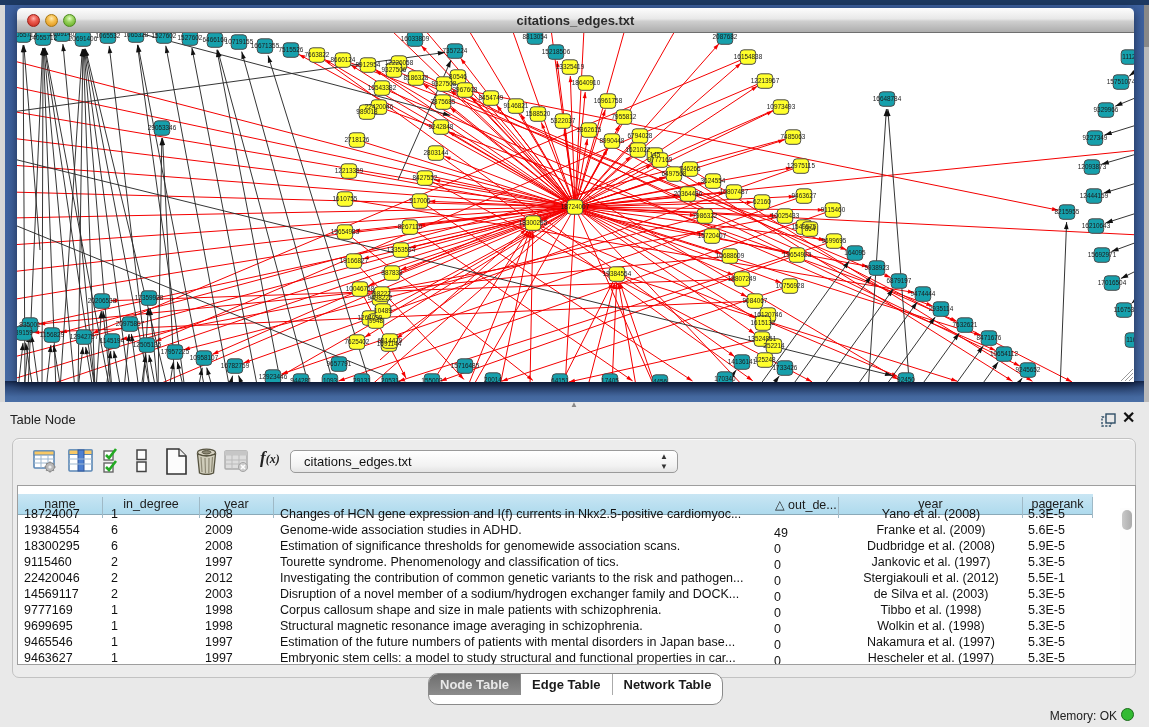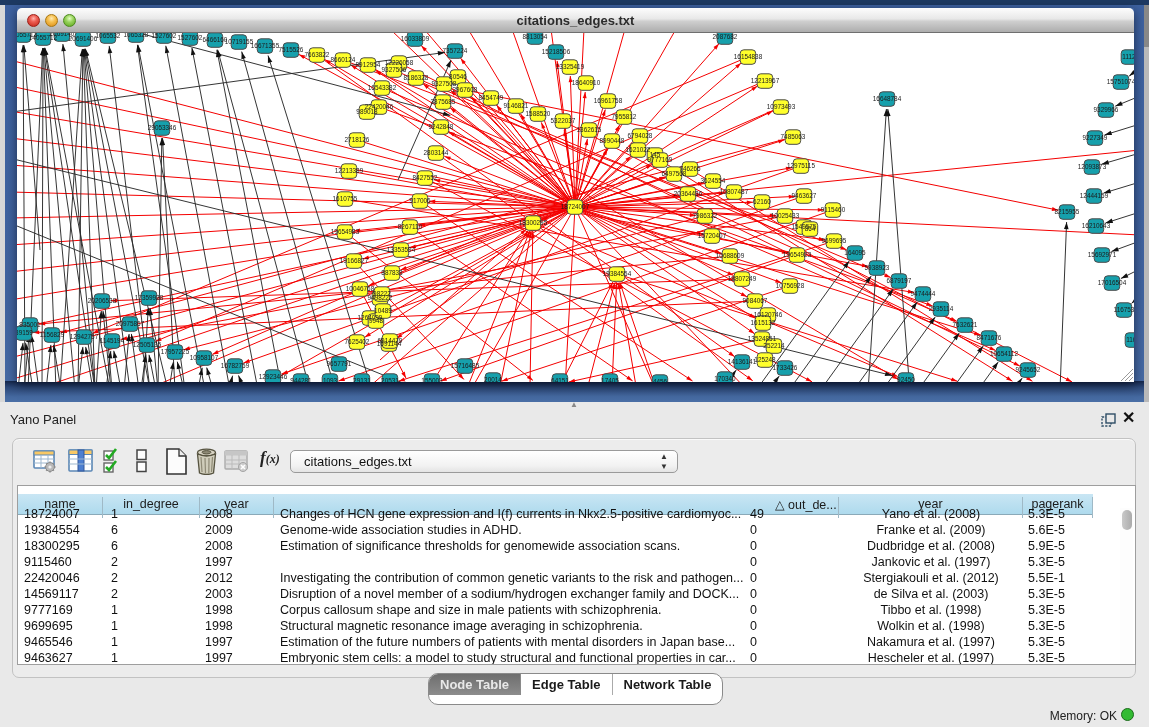--- a/index.html
+++ b/index.html
@@ -51,21 +51,21 @@
   border-bottom:1px solid #8aa9b8; }
 #thead div { position:absolute; top:3px; text-align:center; color:#1b1b1b;
   border-right:1px solid #9fb9c6; height:21px; }
 #tbody { position:absolute; left:0; top:21px; width:1075px; }
 .tr { position:relative; height:16px; white-space:nowrap; }
 .tr div { position:absolute; top:0; overflow:hidden; color:#111; }
 .c1 { left:6px;   width:80px; }
 .c2 { left:93px;  width:80px; }
 .c3 { left:187px; width:80px; }
 .c4 { left:262px; width:492px; }
-.c5 { left:732px; width:62px; }
+.c5 { left:756px; width:62px;margin-top:19px; }
 .c6 { left:821px; width:184px; text-align:center; }
 .c7 { left:1010px;width:80px; }
 #vsb { position:absolute; left:1102px; top:22px; width:13px; height:156px; background:#fdfdfd; }
 #vsb .th { position:absolute; left:1.5px; top:2px; width:10px; height:20px;
   background:linear-gradient(90deg,#c9c9c9,#ababab); border-radius:5px; }
 
 #tabs { position:absolute; left:428px; top:271px; height:32px; display:flex;
   border:1px solid #8a8a8a; border-radius:10px; overflow:hidden; background:#fff;
   font-size:13px; font-weight:bold; }
 #tabs div { padding:2.5px 11px 0 11px; height:21px; }
@@ -814,21 +814,21 @@
    <div class="t">citations_edges.txt</div>
    <div class="tl" id="tl1"></div>
       <div class="tl" id="tl2"></div>
       <div class="tl" id="tl3"></div>
  </div>
  <div id="rightstrip">
       <div class="dk"></div>
     </div>
 
  <div id="panelarea">
-  <div id="ptitle">Yano Panel</div>
+  <div id="ptitle">Table Node</div>
   <svg id="pfloat" width="15" height="14" viewBox="0 0 15 14">
     <rect x="1" y="4" width="9" height="9" fill="none" stroke="#2e4d66" stroke-width="1.4" stroke-dasharray="2.2,1.4"></rect>
     <rect x="5" y="1" width="9" height="9" fill="#e9e9e9" stroke="#2e4d66" stroke-width="1.4"></rect>
   </svg>
   <div id="pclose">✕</div>
   <div id="innerpanel">
 
 <svg class="ticon" style="left:20px" width="24" height="26" viewBox="0 0 24 26">
  <rect x="1" y="3" width="20" height="17" fill="#fff" stroke="#5b87b5" stroke-width="1.6" rx="1"></rect>
  <rect x="1" y="3" width="20" height="4" fill="#f8c865" stroke="#5b87b5" stroke-width="1"></rect>
@@ -922,20 +922,21 @@
               <div class="c3">2008</div>
               <div class="c4">Estimation of significance thresholds for genomewide association scans.</div>
               <div class="c5">0</div>
               <div class="c6">Dudbridge et al. (2008)</div>
               <div class="c7">5.9E-5</div>
             </div>
 <div class="tr">
               <div class="c1">9115460</div>
               <div class="c2">2</div>
               <div class="c3">1997</div>
+              <div class="c4">Tourette syndrome. Phenomenology and classification of tics.</div>
               <div class="c5">0</div>
               <div class="c6">Jankovic et al. (1997)</div>
               <div class="c7">5.3E-5</div>
             </div>
 <div class="tr">
               <div class="c1">22420046</div>
               <div class="c2">2</div>
               <div class="c3">2012</div>
               <div class="c4">Investigating the contribution of common genetic variants to the risk and pathogen...</div>
               <div class="c5">0</div>

